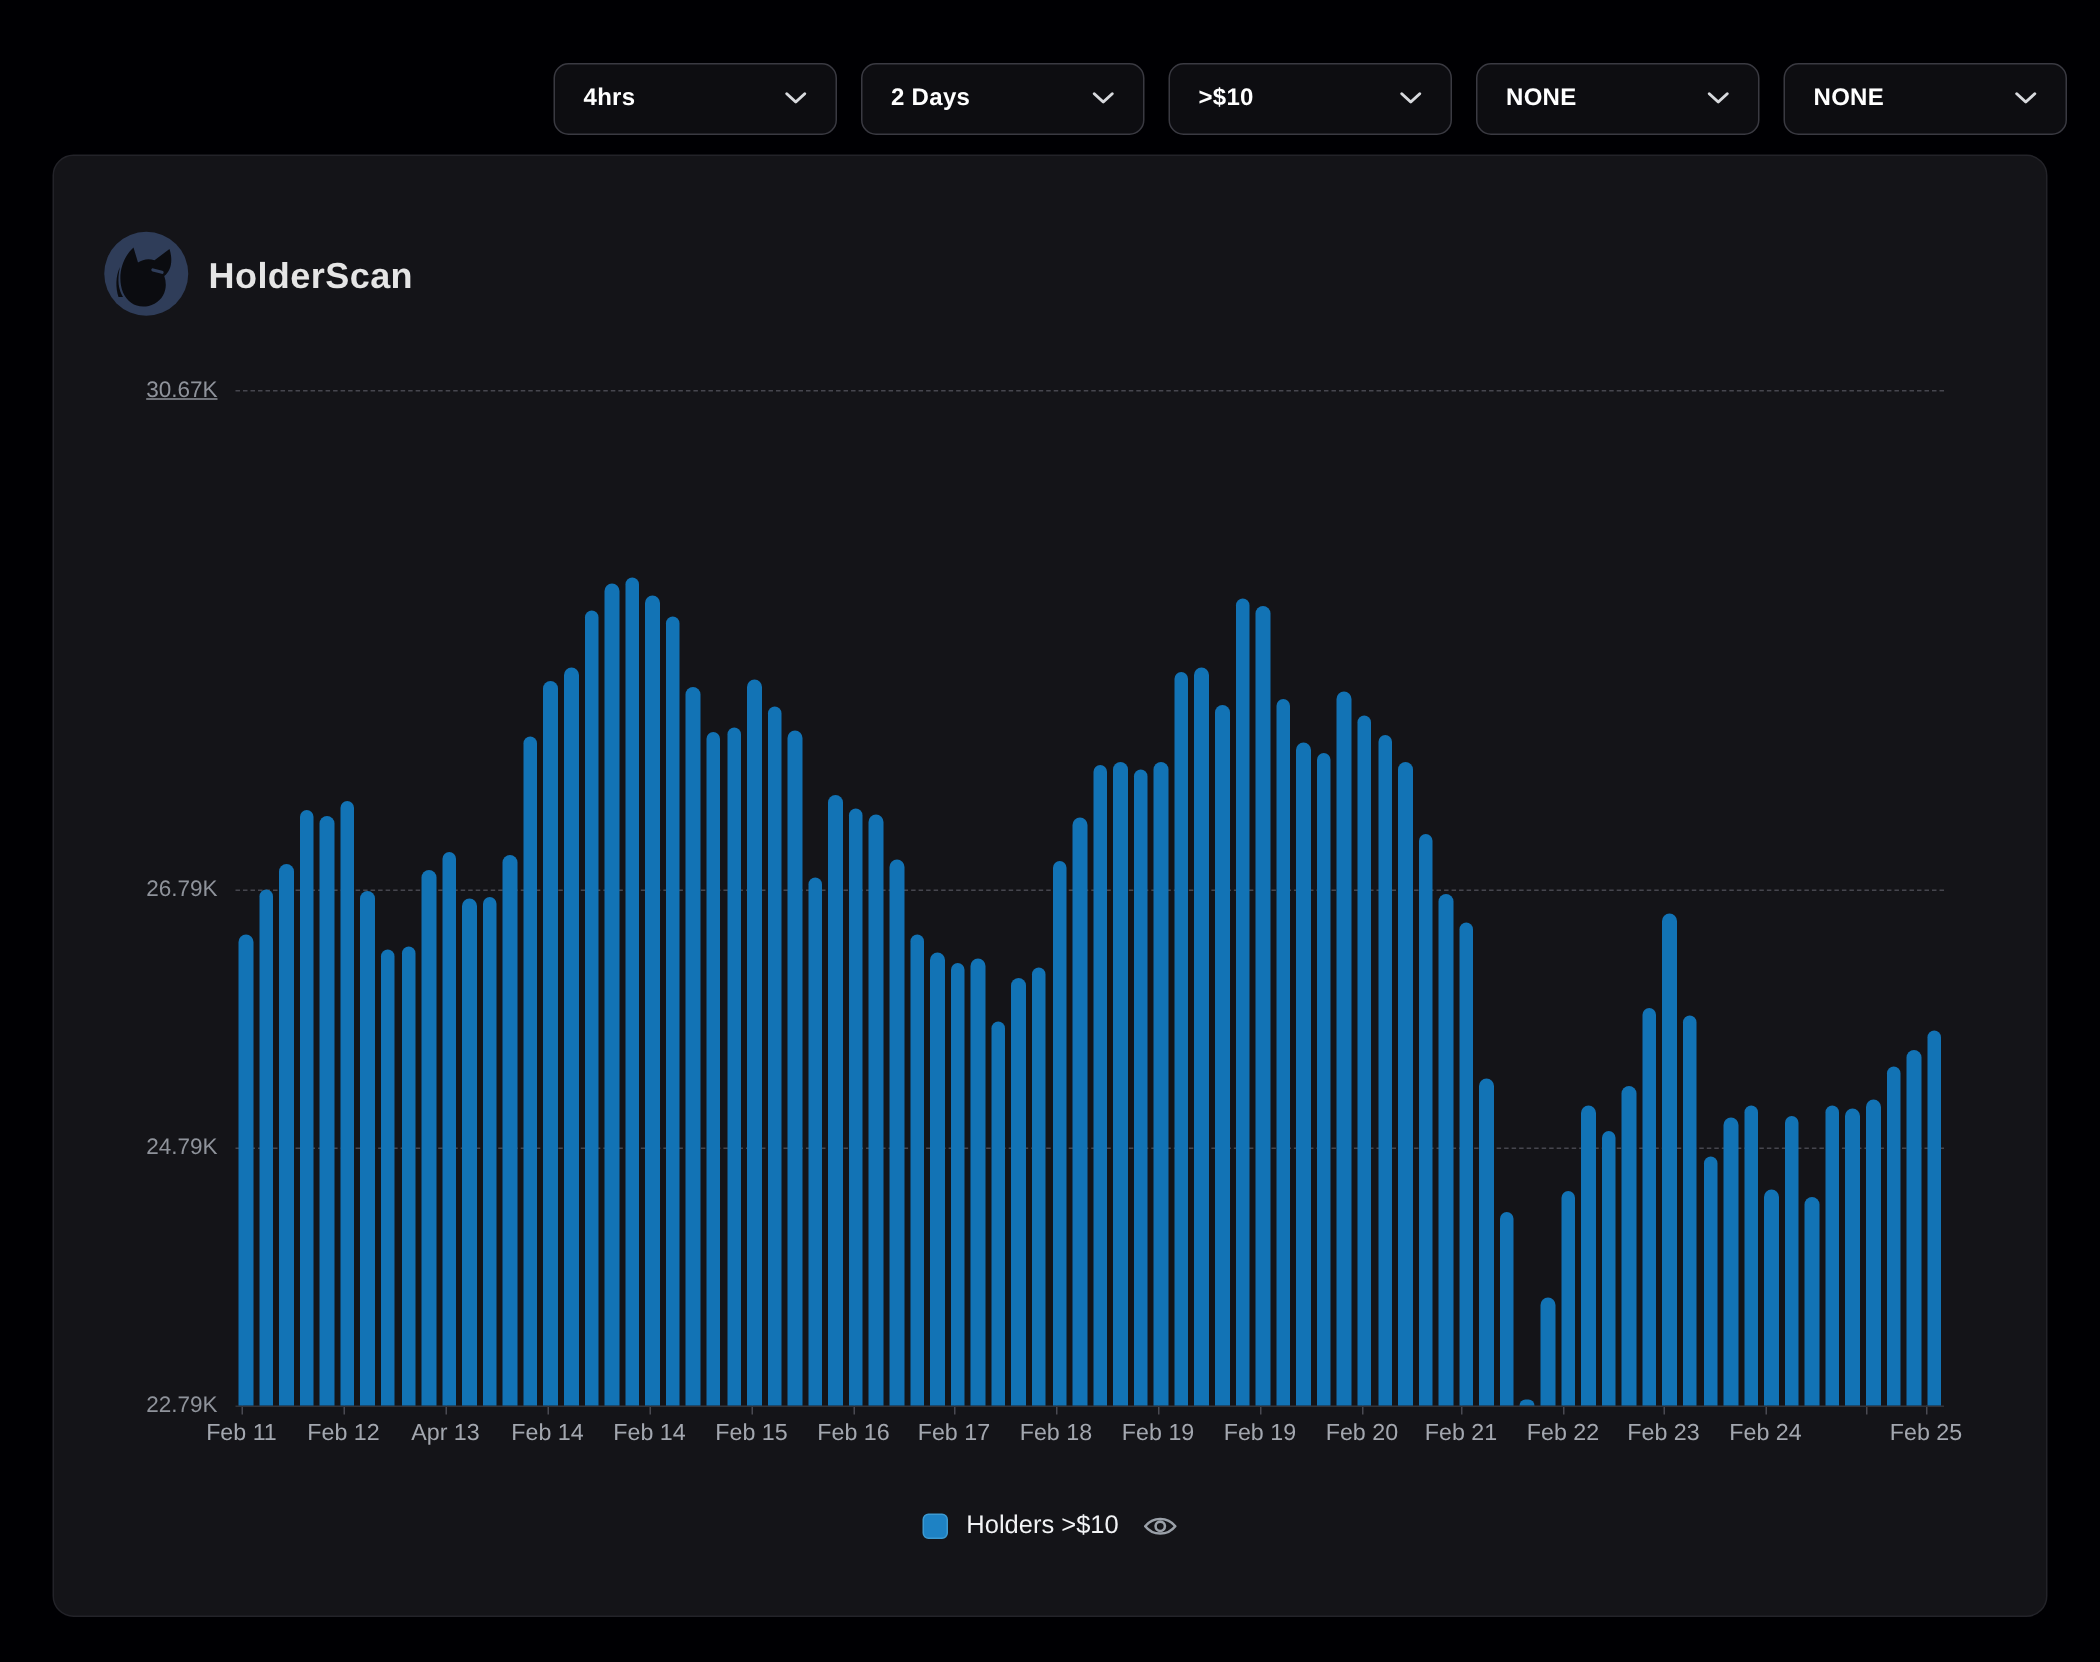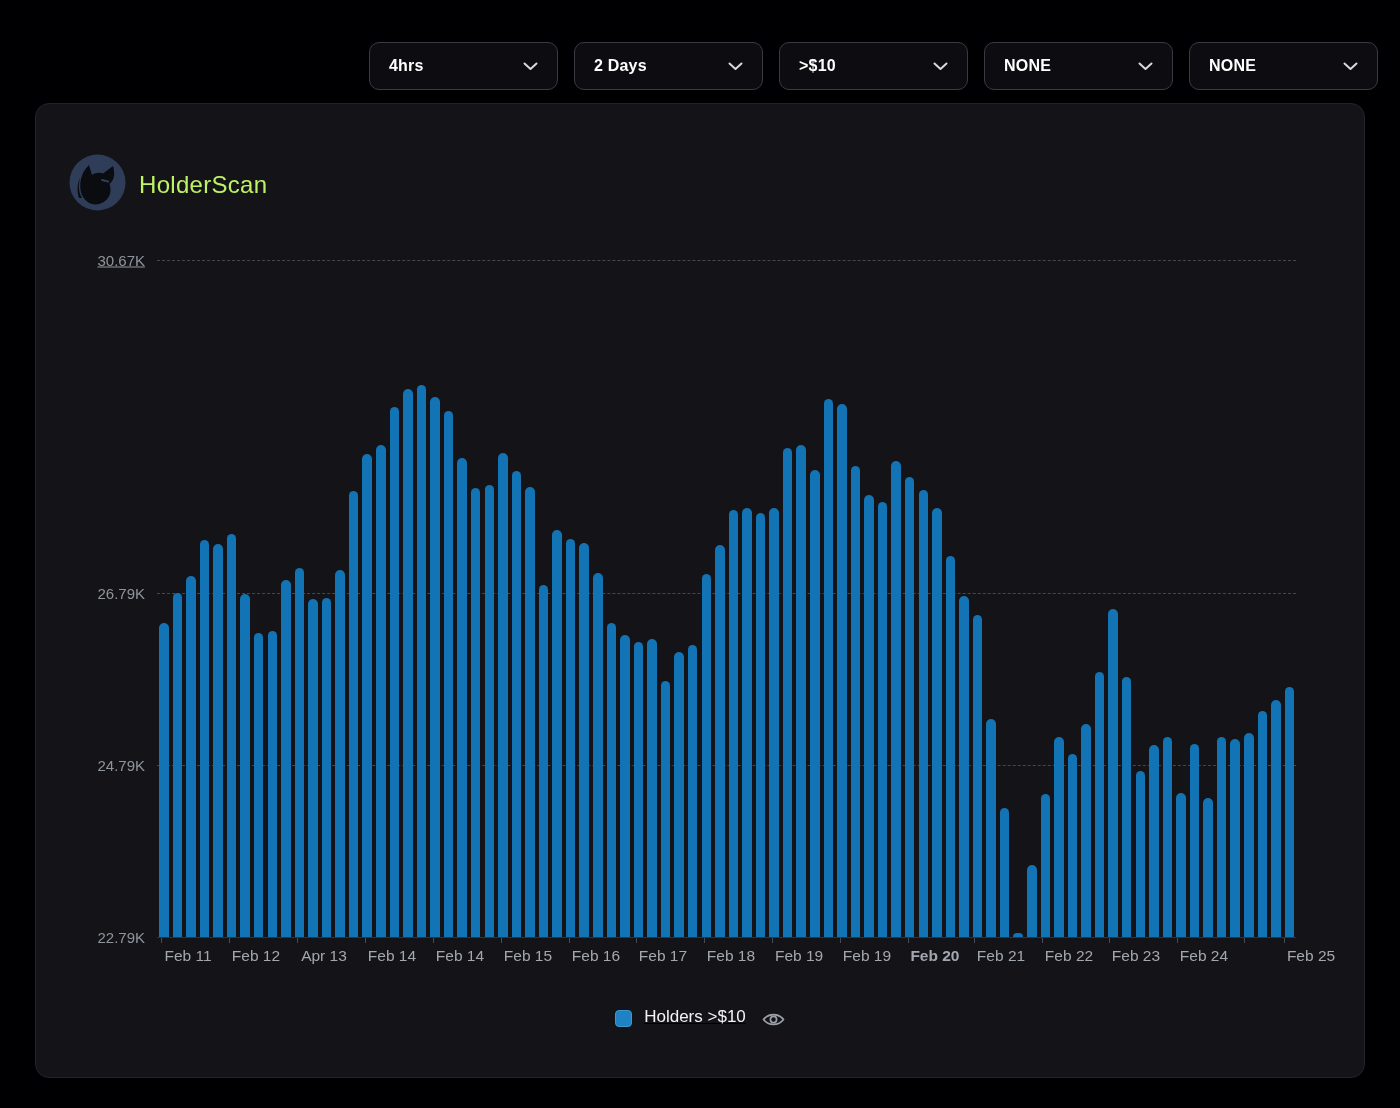--- a/index.html
+++ b/index.html
@@ -13,41 +13,41 @@
               padding:0 19px; cursor:pointer; }
   .dropdown .lbl { color:#ffffff; font-size:16px; font-weight:700; letter-spacing:.2px; }
   .dropdown svg { flex:0 0 auto; }
 
   
   .card { position:absolute; left:35px; top:103px; width:1330px; height:975px;
           background:#141418; border:1px solid #232329; border-radius:14px; }
 
   
   .brand { position:absolute; left:33px; top:50px; display:flex; align-items:center; gap:13px; }
-  .brand-text { color:#bef264; font-size:24px; font-weight:400; letter-spacing:.3px; }
+  .brand-text { color:#e5e5e5; font-size:24px; font-weight:700; letter-spacing:.3px; }
 
   
   .plot { position:absolute; left:121px; top:156px; width:1139px; height:677px; }
   .gridline { position:absolute; left:0; right:0; height:0;
               border-top:1px dashed #46464e; z-index:1; }
   .gridline.baseline { border-top:1px solid #333339; }
   .ylabel { position:absolute; left:-88px; width:76px; text-align:right;
             color:#8f939b; font-size:15px; transform:translateY(-50%); z-index:1; }
   .bars { position:absolute; inset:0; display:flex; align-items:flex-end; z-index:2; }
   .bar-slot { flex:1 1 0; display:flex; align-items:flex-end; justify-content:center; height:100%; }
   .bar { width:9.5px; border-radius:5px 5px 0 0; min-height:2px; }
 
   .xaxis { position:absolute; left:121px; top:833px; width:1139px; height:40px; }
   .xtick-mark { position:absolute; top:0; width:1px; height:6px; background:#4a4a52; }
   .xtick-label { position:absolute; top:10px; transform:translateX(-50%); white-space:nowrap;
-                 color:#a3a7af; font-size:15.5px;margin-left:27px; }
+                 color:#a3a7af; font-size:15.5px; }
 
   
   .legend { position:absolute; left:0; right:0; top:903px; display:flex;
-            align-items:flex-end; justify-content:center; gap:12px; cursor:pointer;text-decoration:underline; }
+            align-items:center; justify-content:center; gap:12px; cursor:pointer; }
   .legend-swatch { width:17px; height:17px; border-radius:4px; border:1px solid #3d9ad1; }
   .legend-label { color:#f2f3f5; font-size:17px; }
   .legend .eye { margin-left:4px; display:flex; align-items:center; }
 </style>
 </head>
 <body>
 
 <div class="filters">
   <div class="dropdown">
     <span class="lbl">4hrs</span>
@@ -379,21 +379,21 @@
       <div class="xtick-label" style="left: 36.17%; text-align: center;">Feb 16</div>
       <div class="xtick-mark" style="left: 42.05%;"></div>
       <div class="xtick-label" style="left: 42.05%;">Feb 17</div>
       <div class="xtick-mark" style="left: 48.02%;"></div>
       <div class="xtick-label" style="left: 48.02%;">Feb 18</div>
       <div class="xtick-mark" style="left: 54%;"></div>
       <div class="xtick-label" style="left: 54%;">Feb 19</div>
       <div class="xtick-mark" style="left: 59.96%;"></div>
       <div class="xtick-label" style="left: 59.96%;">Feb 19</div>
       <div class="xtick-mark" style="left: 65.93%;"></div>
-      <div class="xtick-label" style="left: 65.93%; font-weight: bold;">Feb 20</div>
+      <div class="xtick-label" style="left: 65.93%;">Feb 20</div>
       <div class="xtick-mark" style="left: 71.73%;"></div>
       <div class="xtick-label" style="left: 71.73%;">Feb 21</div>
       <div class="xtick-mark" style="left: 77.7%;"></div>
       <div class="xtick-label" style="left: 77.7%;">Feb 22</div>
       <div class="xtick-mark" style="left: 83.58%;"></div>
       <div class="xtick-label" style="left: 83.58%;">Feb 23</div>
       <div class="xtick-mark" style="left: 89.55%;"></div>
       <div class="xtick-label" style="left: 89.55%; text-align: center;">Feb 24</div>
       <div class="xtick-mark" style="left: 95.43%;"></div>
       <div class="xtick-mark" style="left: 98.95%;"></div>

